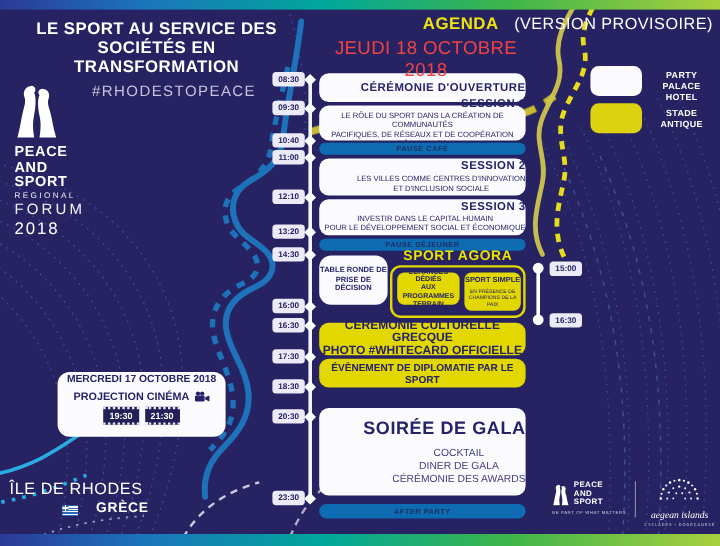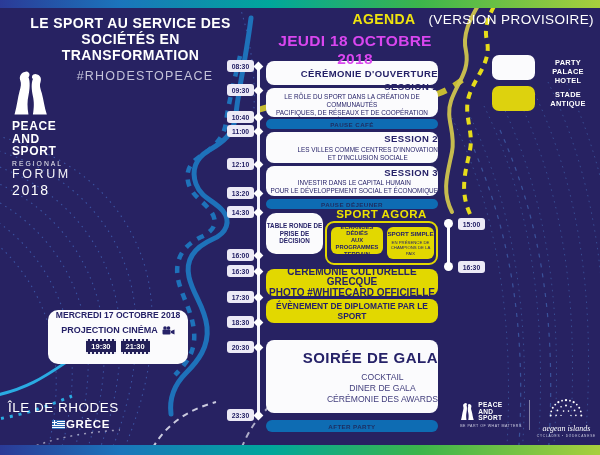--- a/index.html
+++ b/index.html
@@ -18,21 +18,21 @@
 
   
   .hdr-title { position:absolute; left:18px; top:15px; width:225px; text-align:center;
     color:#fff; font-weight:bold; font-size:14px; line-height:16px; letter-spacing:.4px; z-index:4; }
   .agenda-line { position:absolute; right:6px; top:11px; z-index:4; display:flex; gap:13px; align-items:center; }
   .agenda-label { color:#f0e40e; font-weight:bold; font-size:14px; letter-spacing:.4px; }
   .agenda-note { color:#fff; font-weight:300; font-size:13.5px; letter-spacing:.4px; }
   .hashtag { position:absolute; left:70px; top:69px; width:150px; text-align:center; z-index:4;
     color:#c4c3da; font-size:12.5px; letter-spacing:1.2px; font-weight:400; }
   .day-title { position:absolute; left:262px; top:32px; width:186px; text-align:center; z-index:4;
-    color:#d946ef; font-weight:bold; font-size:15.5px; letter-spacing:.3px; }
+    color:#ef4444; font-weight:normal; font-size:15.5px; letter-spacing:.3px; }
 
   
   .logo { position:absolute; left:12px; top:70px; z-index:4; color:#fff; }
   .logo svg { display:block; }
   .logo-name { font-weight:bold; font-size:12px; line-height:12.5px; letter-spacing:.6px; margin-top:4px; }
   .logo-sub1 { font-size:6.8px; letter-spacing:2px; font-weight:400; opacity:.92; margin-top:2px; }
   .logo-sub2 { font-size:12.5px; letter-spacing:2.6px; font-weight:400; opacity:.95; }
   .logo-year { font-size:14px; letter-spacing:1.6px; font-weight:300; margin-top:1px; }
 
   
@@ -40,21 +40,21 @@
     background:#fbfbfd; border-radius:10px; color:#262268; text-align:center; }
   .wed-date { font-weight:bold; font-size:8.6px; margin-top:0; }
   .wed-event { font-weight:bold; font-size:9px; margin-top:5px; display:flex; justify-content:center; align-items:center; gap:4px; }
   .wed-times { display:flex; justify-content:center; gap:5px; margin-top:4px; }
   .filmchip { background:#232058; color:#fff; font-weight:bold; font-size:7.5px;
     border-top:2px dotted #e9e9f2; border-bottom:2px dotted #e9e9f2; padding:1px 5px; }
 
   
   .loc { position:absolute; left:8px; top:400px; z-index:4; color:#fff; }
   .loc-island { font-weight:normal; font-size:13.5px; letter-spacing:.5px; }
-  .loc-row { display:flex; align-items:center; gap:1px; margin-top:3px;padding-left:44px; }
+  .loc-row { display:flex; align-items:flex-end; gap:15px; margin-top:3px;padding-left:44px; }
   .loc-country { font-weight:bold; font-size:11.5px; letter-spacing:.6px; }
   .flag { position:relative; width:13px; height:9px;
     background:repeating-linear-gradient(180deg,#2d6db5 0 1px,#fff 1px 2px); }
   .flag::before { content:""; position:absolute; left:0; top:0; width:5px; height:5px; background:#2d6db5; }
   .flag::after { content:""; position:absolute; left:0; top:0; width:5px; height:5px;
     background:linear-gradient(90deg,transparent 1.8px,#fff 1.8px 3.2px,transparent 3.2px),
                linear-gradient(180deg,transparent 1.8px,#fff 1.8px 3.2px,transparent 3.2px); }
 
   
   .tl-line { position:absolute; left:257px; top:66px; width:2.6px; height:350px; background:#f2f2fb; border-radius:2px; z-index:2; }

